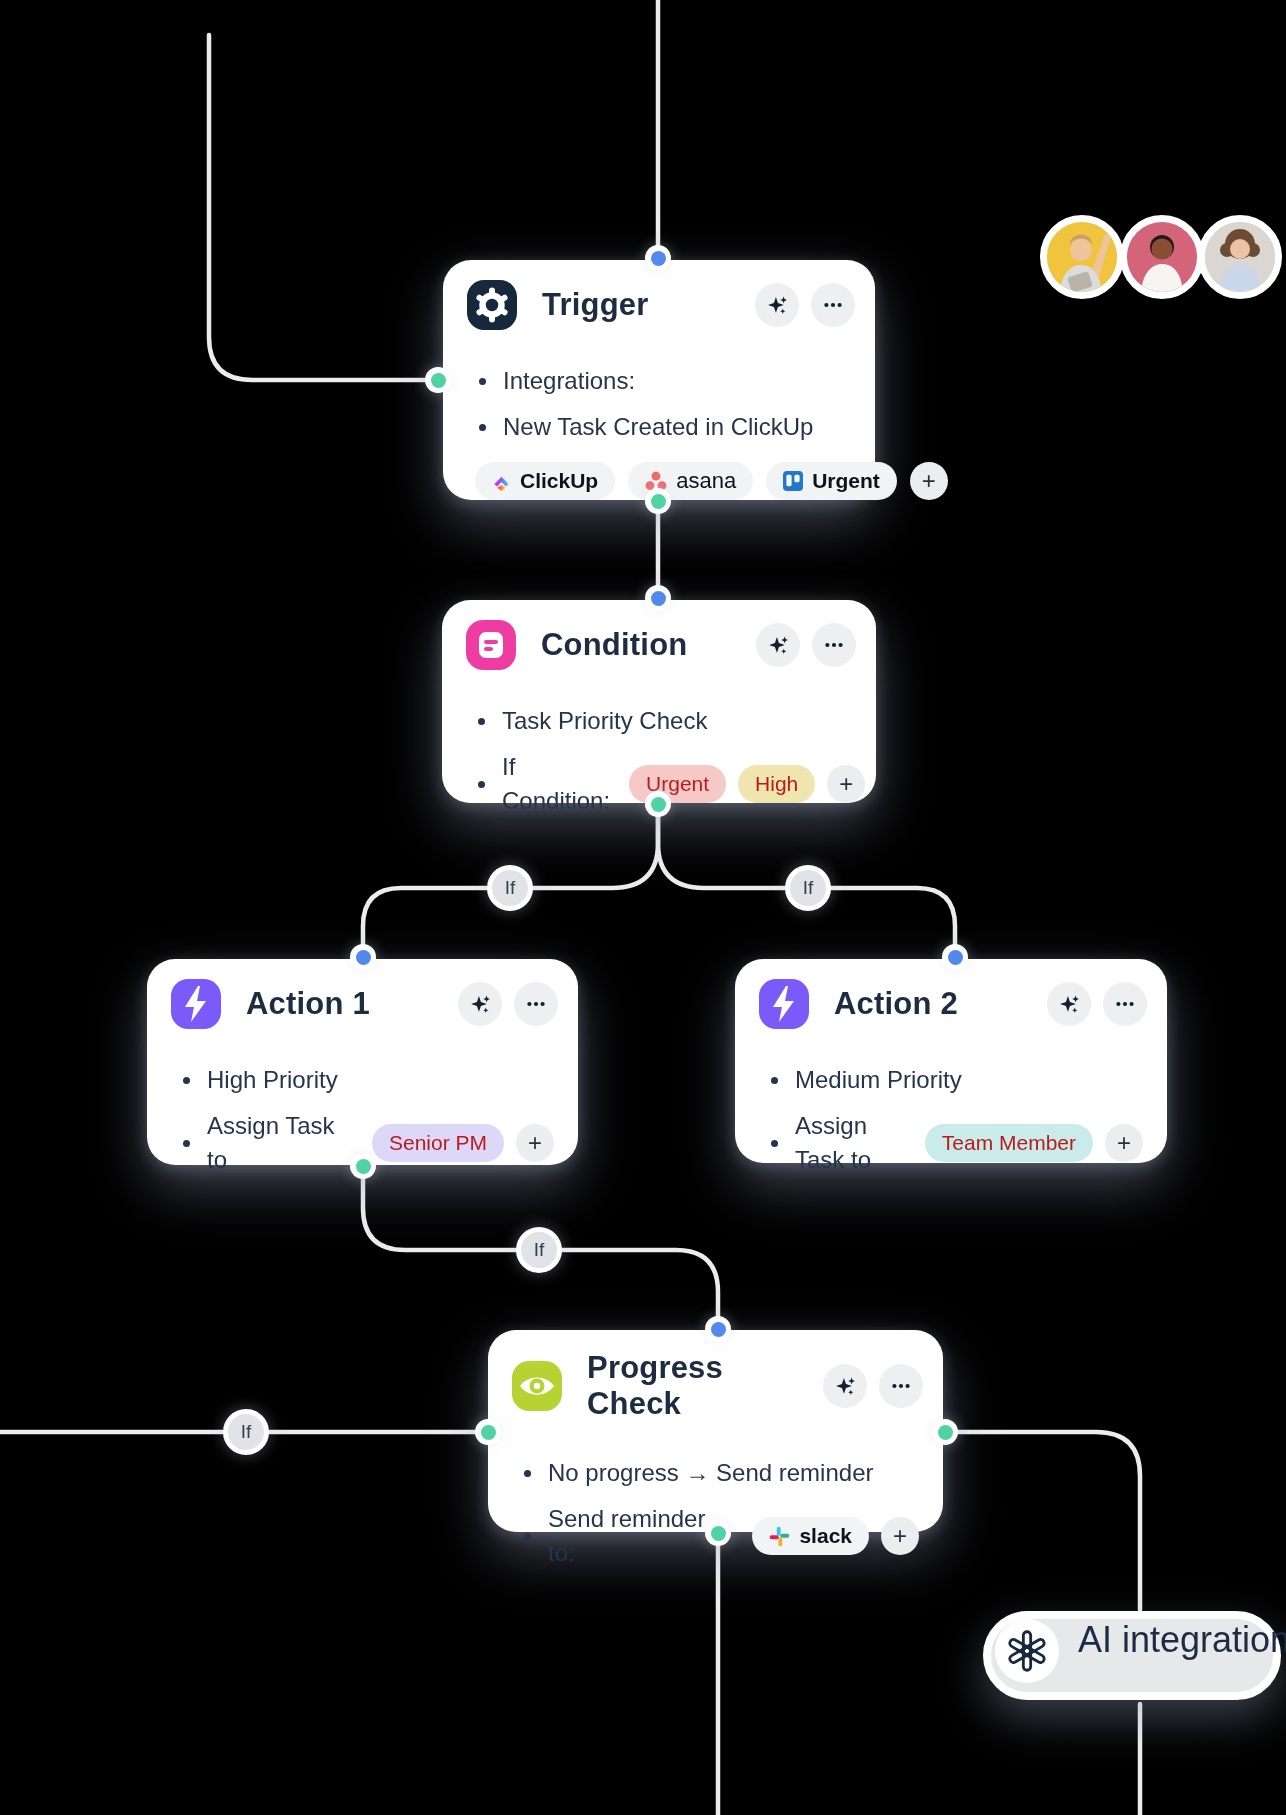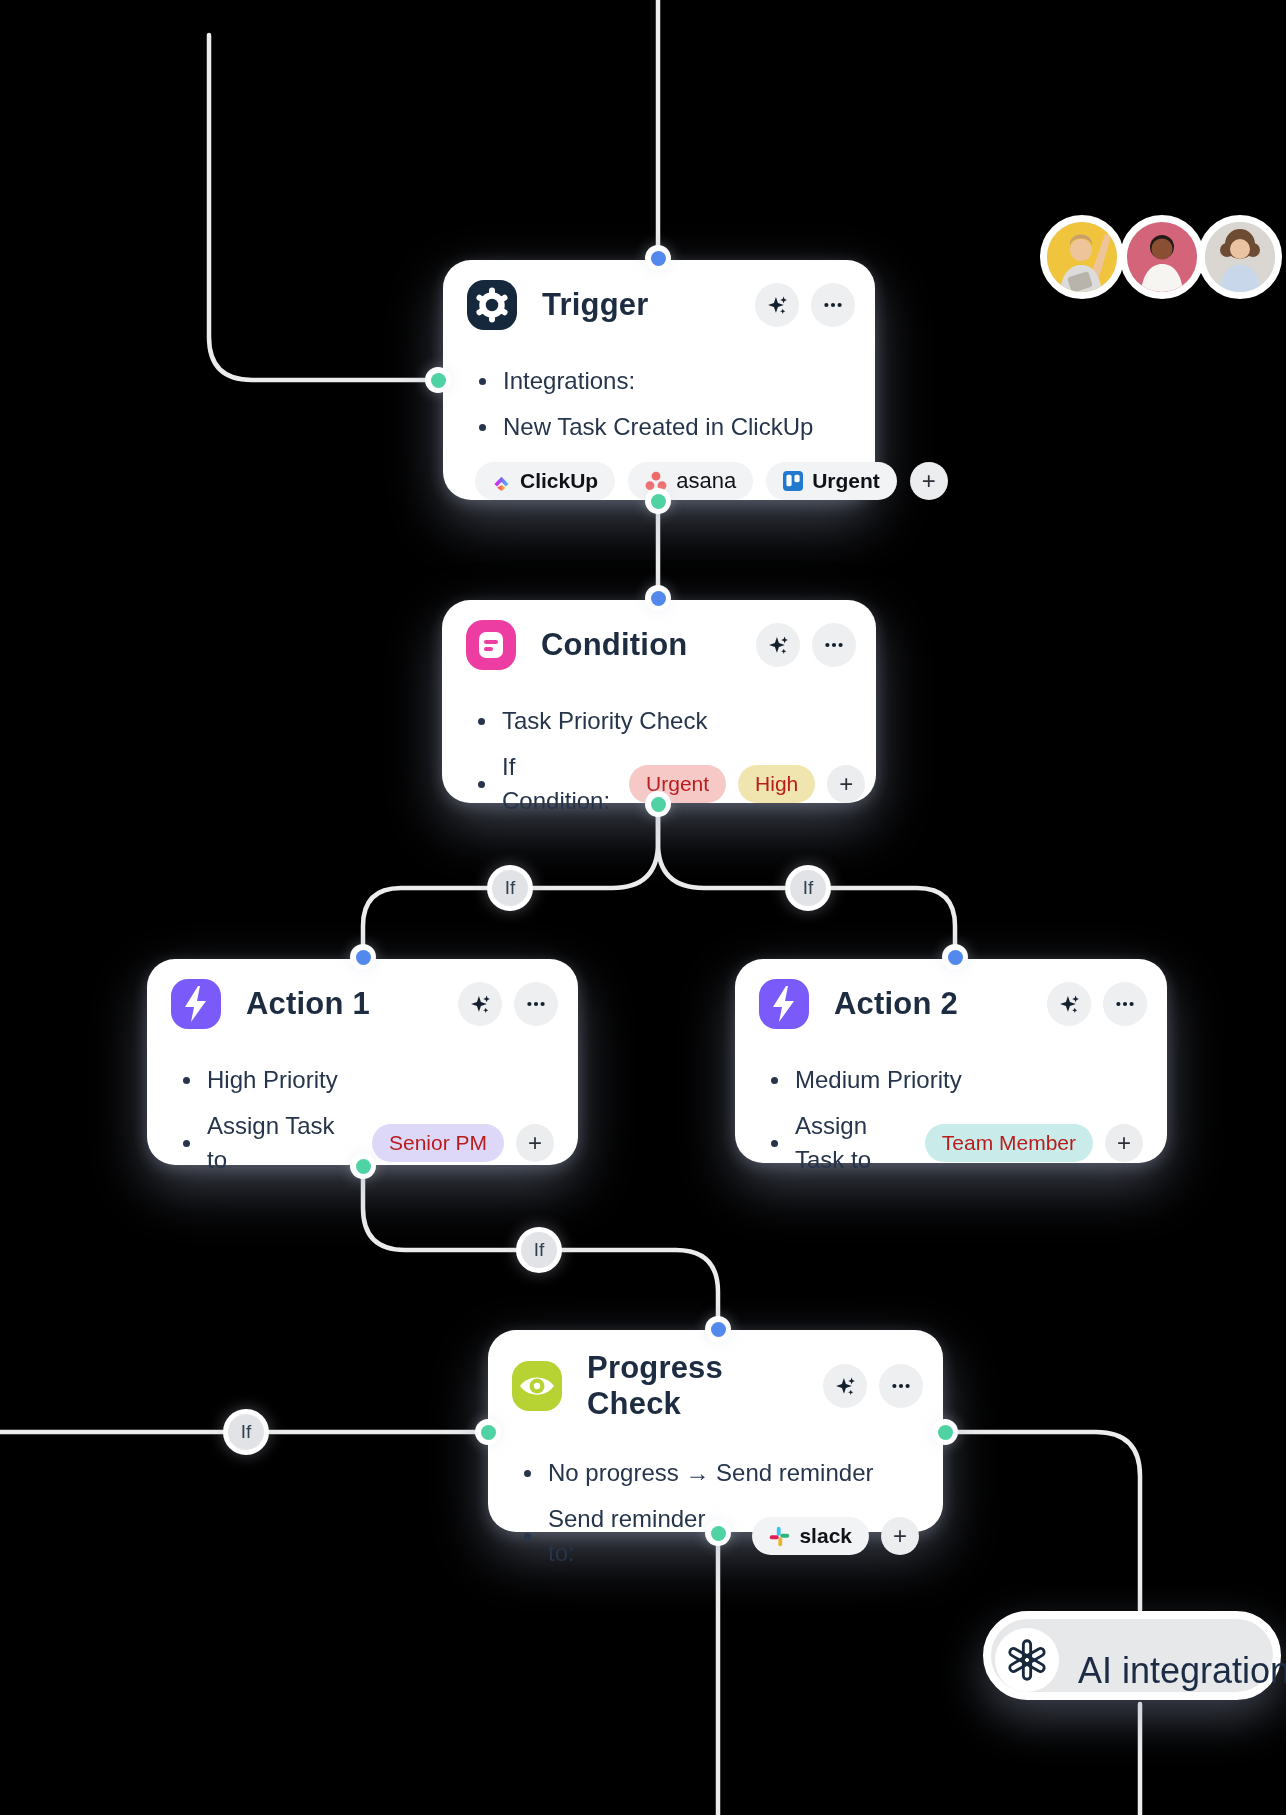--- a/index.html
+++ b/index.html
@@ -49,21 +49,21 @@
   
   .if-badge{position:absolute;width:36px;height:36px;border:5px solid #fff;border-radius:50%;
             background:var(--if_badge_bg);display:flex;align-items:center;justify-content:center;
             font-size:19px;font-weight:500;color:#33404f;box-shadow:0 0 16px rgba(205,210,228,.35);}
 
   
   .avatar{position:absolute;width:70px;height:70px;border:7px solid #fff;border-radius:50%;overflow:hidden;background:#ddd;}
 
   
   .ai-pill{position:absolute;left:983px;top:1611px;width:298px;height:89px;border:8px solid #fff;border-radius:48px;
-           background:var(--pill_bg);box-sizing:border-box;display:flex;align-items:flex-end;
+           background:var(--pill_bg);box-sizing:border-box;display:flex;align-items:flex-start;
            box-shadow:0 18px 45px rgba(150,160,190,.40);}
   .ai-pill .openai-circle{width:64px;height:64px;border-radius:50%;background:#fff;margin-left:4px;
            display:flex;align-items:center;justify-content:center;flex:none;}
   .ai-pill .ai-label{margin-left:19px;font-size:36px;font-weight:500;color:#1c2c44;white-space:nowrap;}
 </style>
 </head>
 <body>
 
 <div class="canvas">
 

